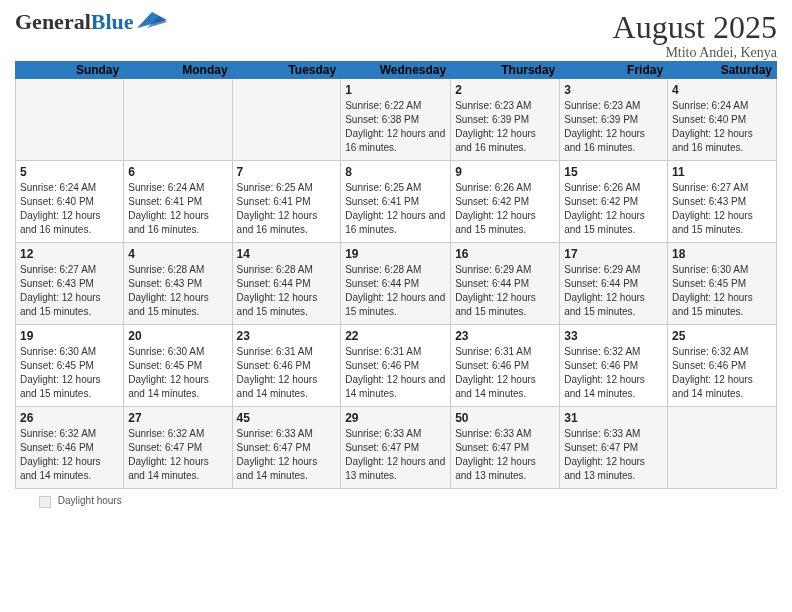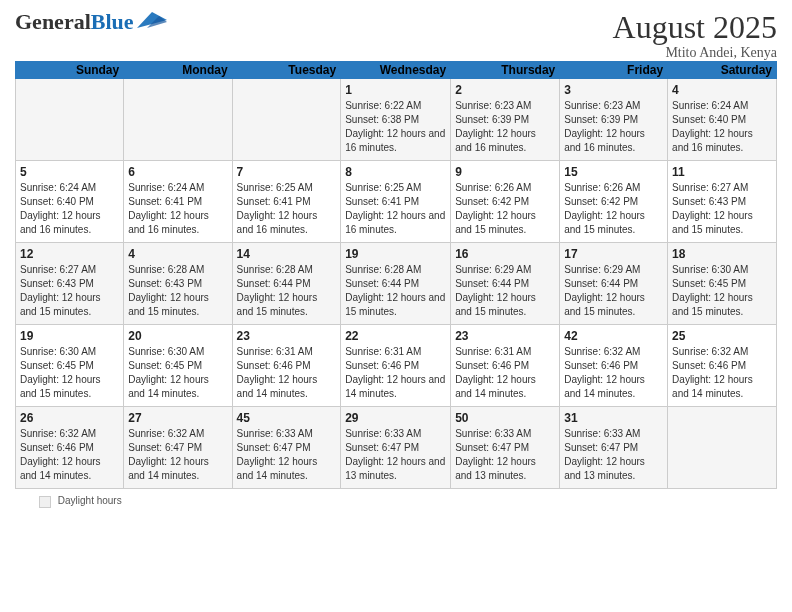--- a/index.html
+++ b/index.html
@@ -285,21 +285,21 @@
 Sunset: 6:46 PM
 Daylight: 12 hours and 14 minutes.</div>
           </td>
           <td>
             <div class="day-num">23</div>
             <div class="day-info">Sunrise: 6:31 AM
 Sunset: 6:46 PM
 Daylight: 12 hours and 14 minutes.</div>
           </td>
           <td>
-            <div class="day-num">42</div>
+            <div class="day-num">33</div>
             <div class="day-info">Sunrise: 6:32 AM
 Sunset: 6:46 PM
 Daylight: 12 hours and 14 minutes.</div>
           </td>
           <td>
             <div class="day-num">25</div>
             <div class="day-info">Sunrise: 6:32 AM
 Sunset: 6:46 PM
 Daylight: 12 hours and 14 minutes.</div>
           </td>

